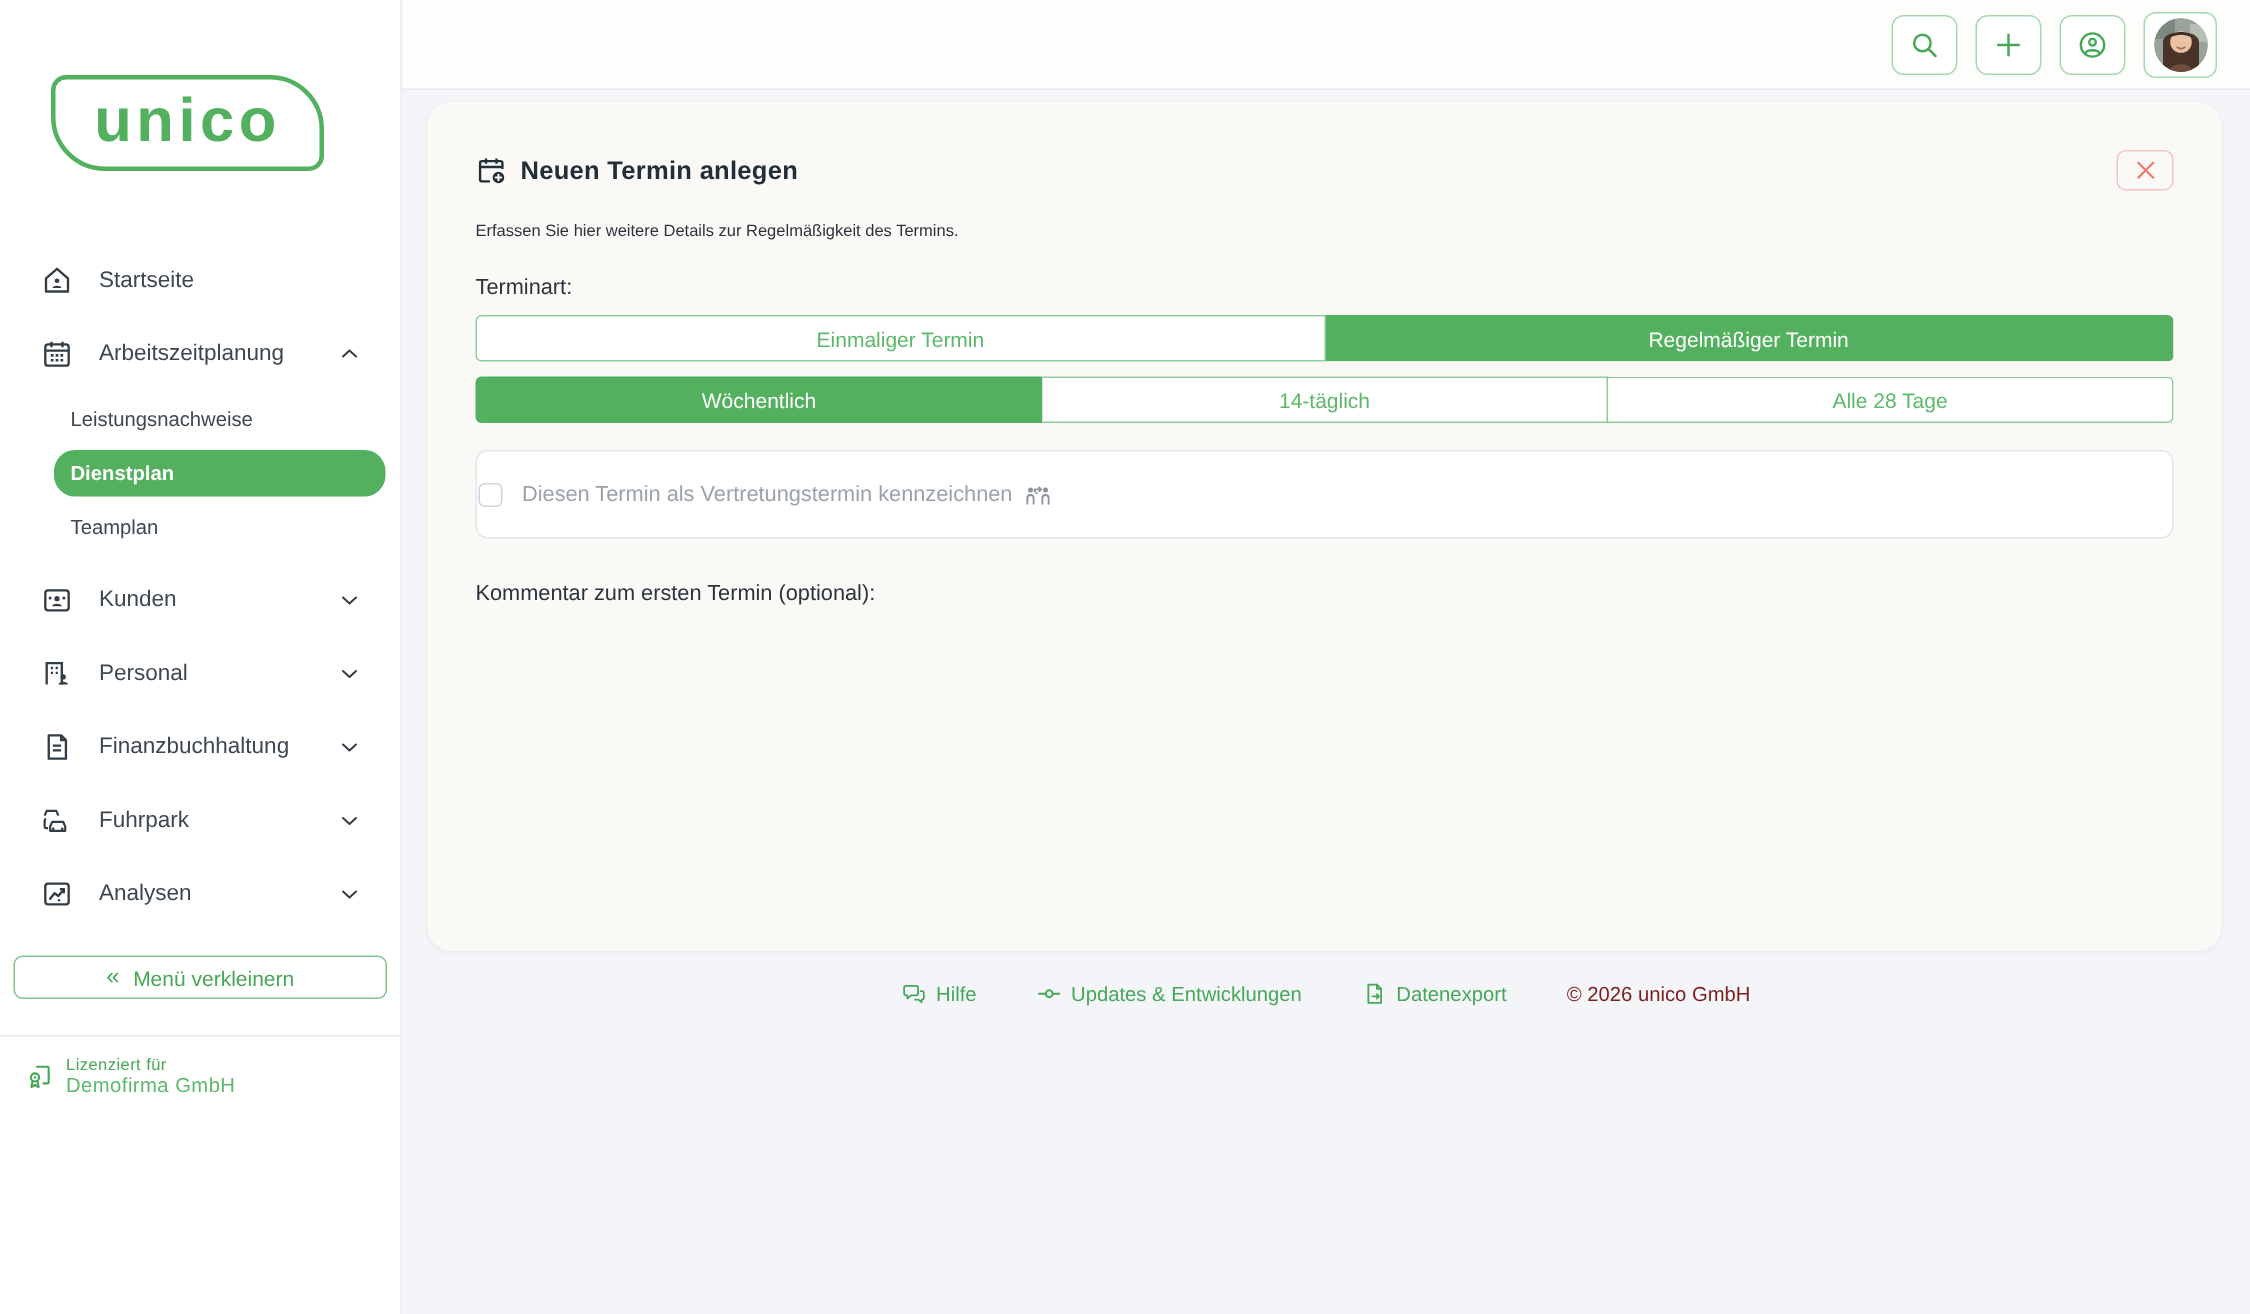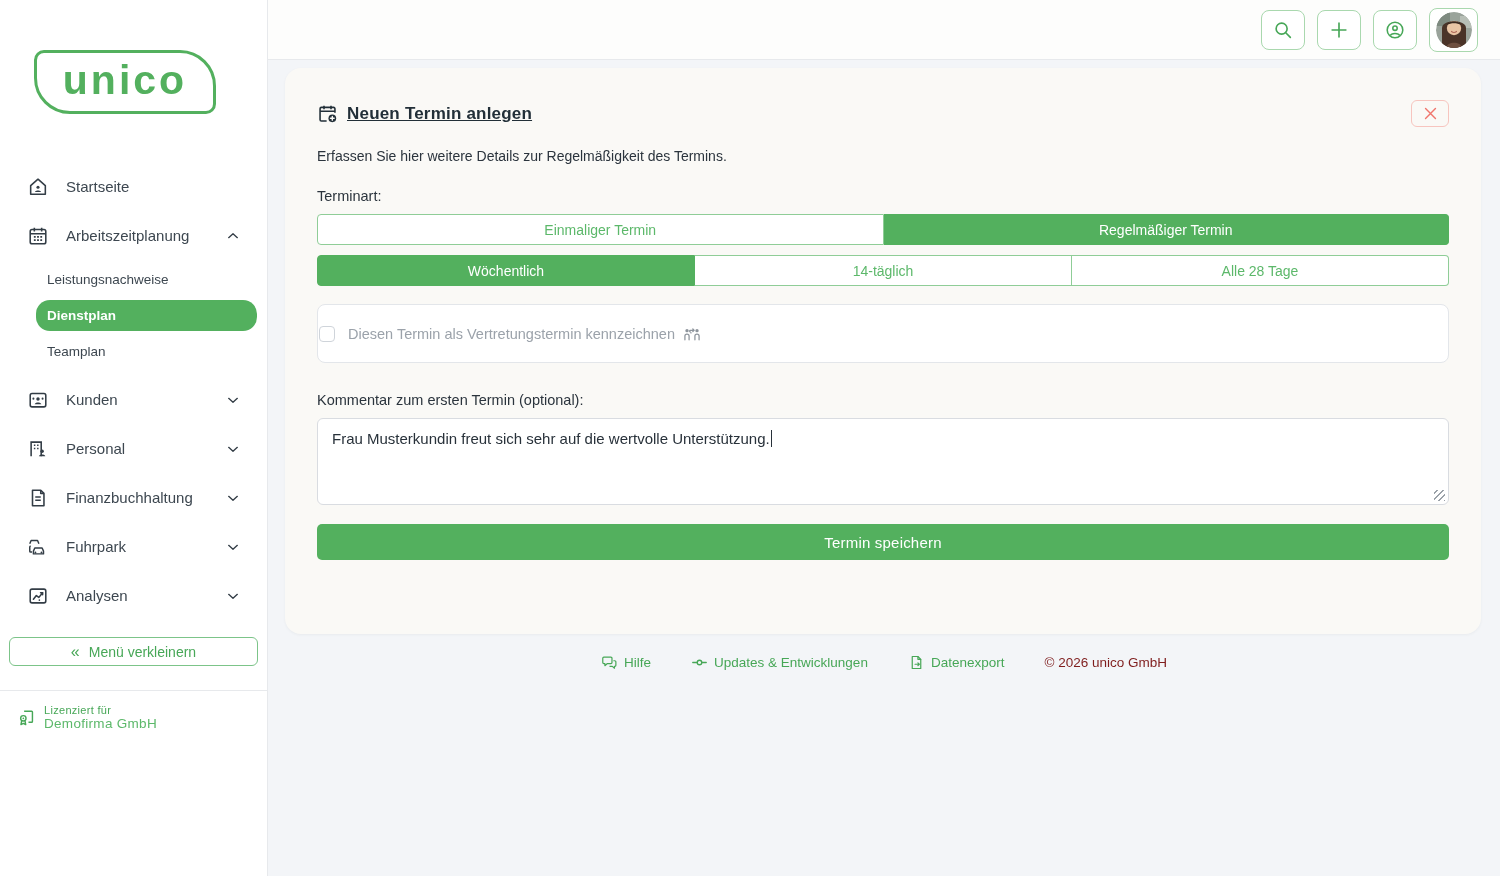--- a/index.html
+++ b/index.html
@@ -84,29 +84,29 @@
     margin:8px 19px 0 17px;
     height:566px;
     background:#faf9f6;
     border-radius:16px;
     box-shadow:0 1px 3px rgba(40,50,60,.05);
     padding:32px 32px 0 32px;
   }
   .card-header { display:flex; align-items:center; }
   .card-title-wrap { display:flex; align-items:center; gap:9px; }
   .card-title-wrap .ticon { width:21px; height:21px; color:#222f38; }
-  .card-title { font-size:17px; font-weight:bold; color:#222f38; letter-spacing:.2px;text-decoration:underline; }
+  .card-title { font-size:17px; font-weight:bold; color:#222f38; letter-spacing:.2px; }
   .close-btn {
     margin-left:auto; width:38px; height:27px;
     border:1px solid #f7c5bf; border-radius:6px; background:transparent;
     display:flex; align-items:center; justify-content:center;
     color:#f0756c; cursor:pointer;
   }
   .close-btn svg { width:17px; height:17px; }
-  .card-subtitle { margin-top:21px; font-size:14px; color:#2b343d; }
+  .card-subtitle { margin-top:21px; font-size:11px; color:#2b343d; }
   .field-label { margin-top:24px; font-size:14.5px; color:#2b343d; }
   .segmented { margin-top:10px; display:flex; height:31px; border-radius:4px; }
   .seg {
     flex:1; display:flex; align-items:center; justify-content:center;
     font-size:14px; cursor:pointer;
     background:#fff; color:#5cb86a;
     border:1px solid #8fcd97;
   }
   .seg + .seg { border-left:none; }
   .seg:first-child { border-radius:4px 0 0 4px; }
@@ -423,28 +423,21 @@
               <circle cx="6" cy="8" r="2" fill="currentColor" stroke="none"></circle>
               <circle cx="18" cy="8" r="2" fill="currentColor" stroke="none"></circle>
               <path d="M3.5 19v-4.5a2.5 2.5 0 0 1 2.5-2.5 2.5 2.5 0 0 1 2.5 2.5V19"></path>
               <path d="M15.5 19v-4.5A2.5 2.5 0 0 1 18 12a2.5 2.5 0 0 1 2.5 2.5V19"></path>
               <path d="M9.5 7.5h5M13 6l1.5 1.5L13 9M11 10.5h-.5M9.7 9.3 9 8.5"></path>
             </svg>
         </span>
       </div>
 
       <p class="field-label comment-label">Kommentar zum ersten Termin (optional):</p>
-      <div class="textarea">
-        <span>Frau Musterkundin freut sich sehr auf die wertvolle Unterstützung.</span><span class="caret"></span>
-        <span class="resize-handle"></span>
-      </div>
-
-      <button class="save-btn">
-        <span>Termin speichern</span>
-      </button>
+
     </section>
 
     <div class="footer">
       <span class="footer-link">
         <span>
           <svg viewBox="0 0 24 24" fill="none" stroke="currentColor" stroke-width="1.7" stroke-linejoin="round" width="17" height="17">
               <path d="M4 4.5h10a1.5 1.5 0 0 1 1.5 1.5v6a1.5 1.5 0 0 1-1.5 1.5H9L5.5 16.5v-3H4A1.5 1.5 0 0 1 2.5 12V6A1.5 1.5 0 0 1 4 4.5z"></path>
               <path d="M17.5 9.5h2A1.5 1.5 0 0 1 21 11v5a1.5 1.5 0 0 1-1.5 1.5H19v2.5l-3-2.5h-4"></path>
             </svg>
         </span>

